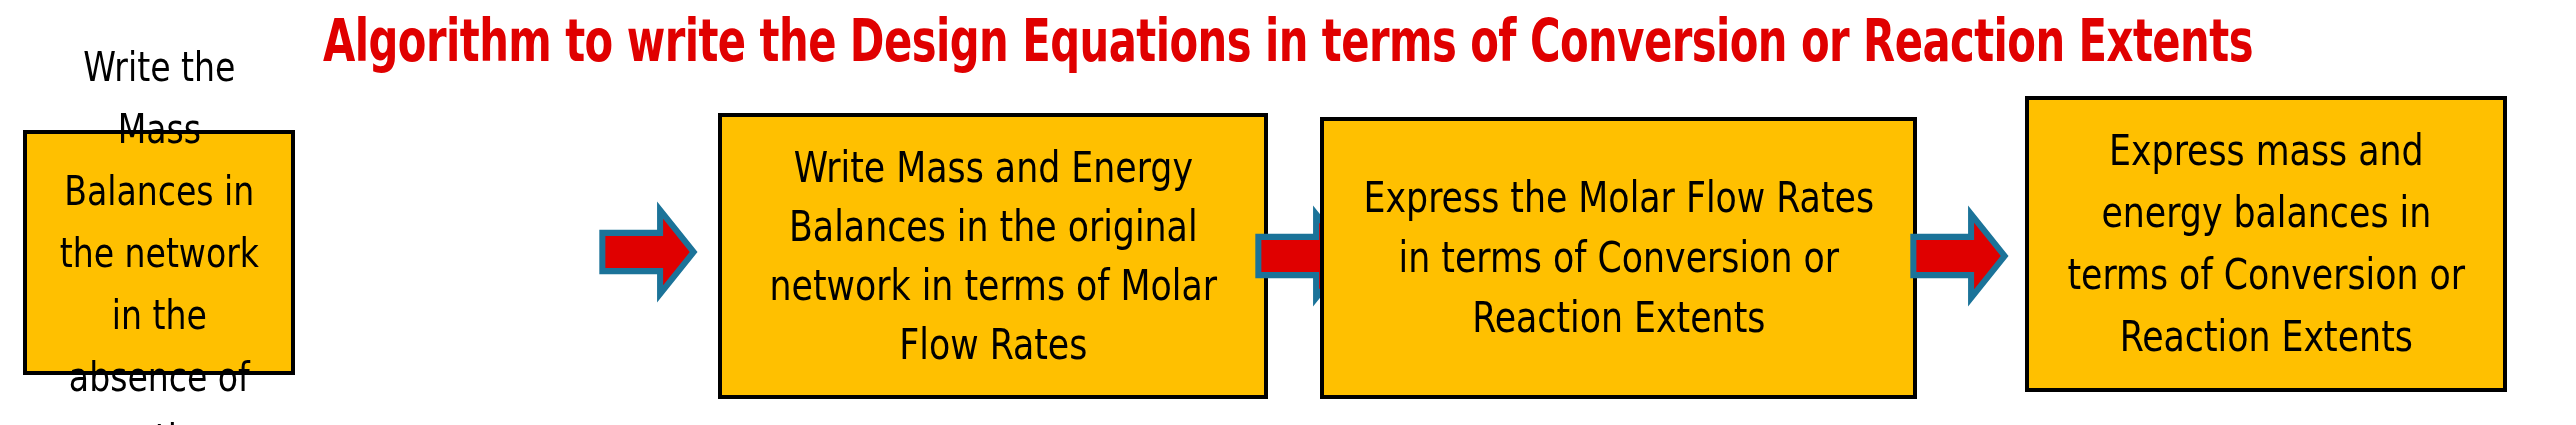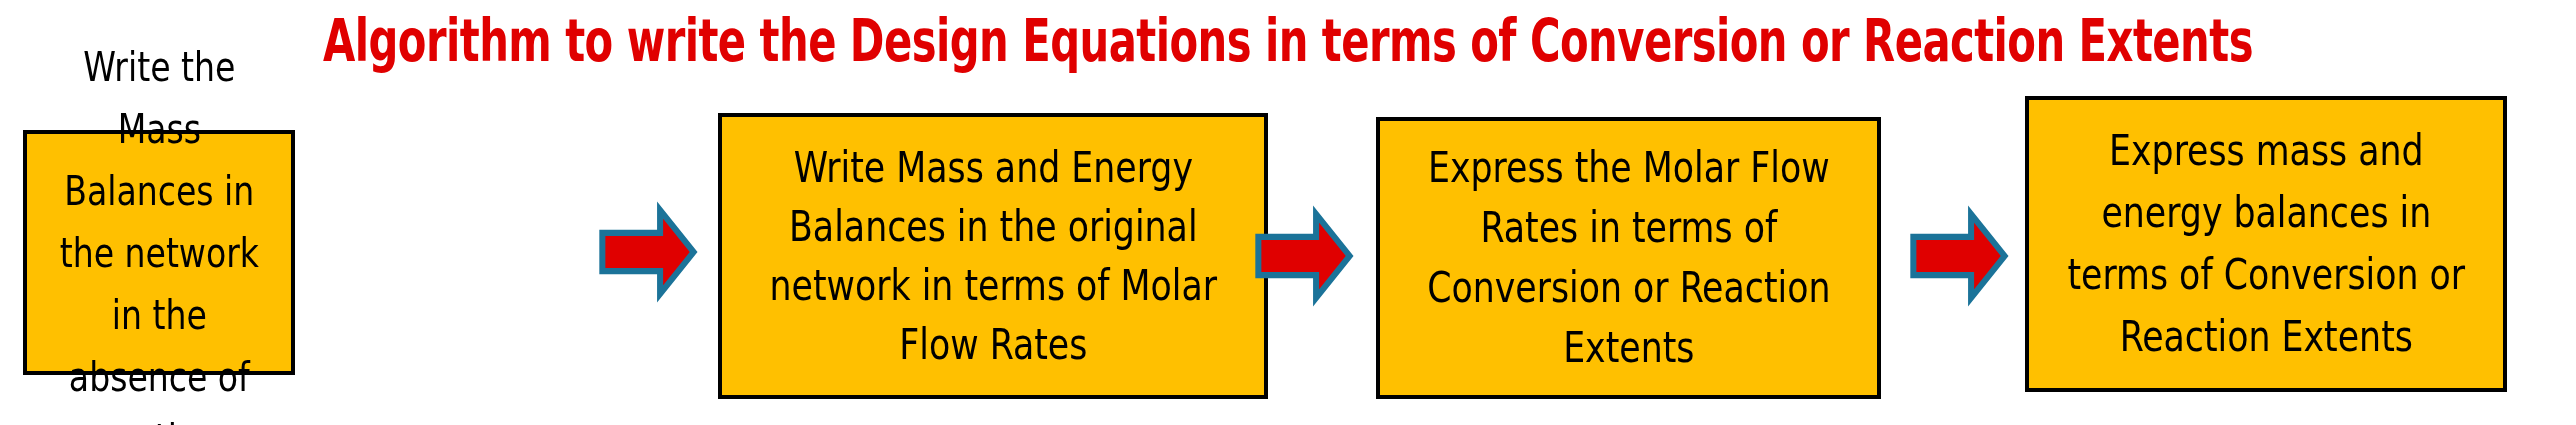--- a/index.html
+++ b/index.html
@@ -58,21 +58,21 @@
     font-family: "DejaVu Sans Condensed", "Liberation Sans Narrow", "Liberation Sans", sans-serif;
     font-size: 40px;
     line-height: 55px;
     font-weight: normal;
     transform: scaleX(0.92);
     transform-origin: 50% 50%;
   }
 
   #box-1 { left: 23px;   top: 130px; width: 272px; height: 245px; }
   #box-2 { left: 718px; top: 113px; width: 550px; height: 286px; }
-  #box-3 { left: 1376px; top: 117px; width: 505px; height: 282px; }
+  #box-3 { left: 1320px; top: 117px; width: 597px; height: 282px; }
   #box-4 { left: 2025px; top: 96px; width: 482px; height: 296px; }
 
   #box-1 .box-text { font-size: 40px; line-height: 62px; }
   #box-2 .box-text { font-size: 42px; line-height: 59px; }
   #box-3 .box-text { font-size: 42px; line-height: 60px; }
   #box-4 .box-text { font-size: 42px; line-height: 62px; }
 
   
   .arrow {
     position: absolute;

